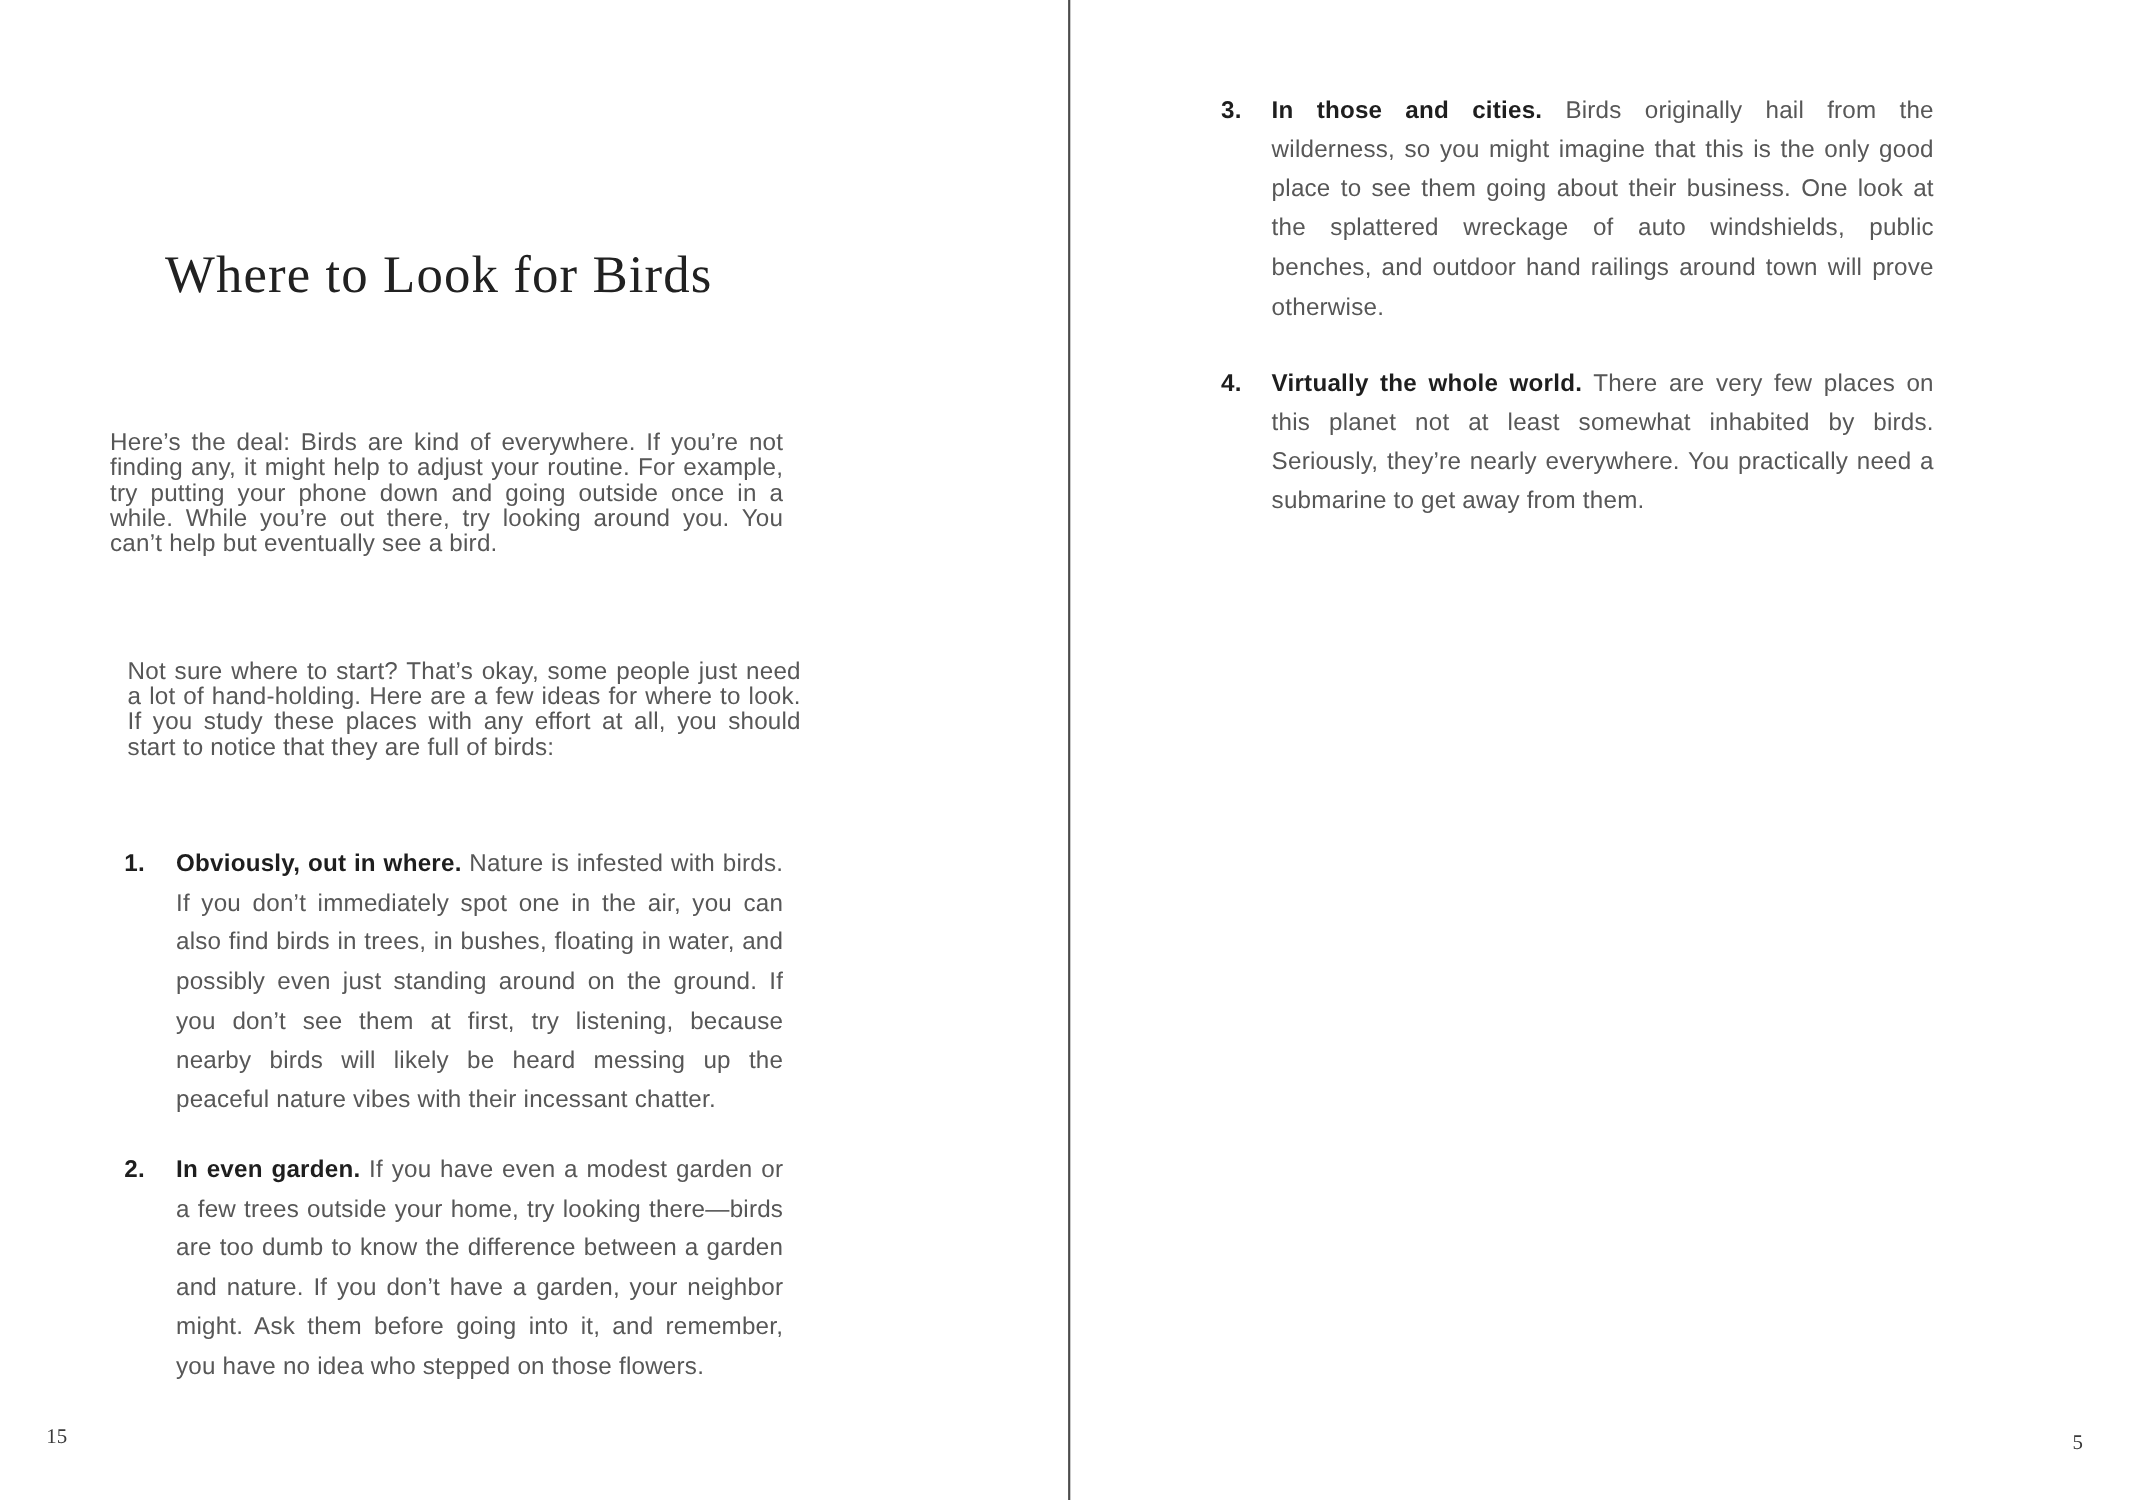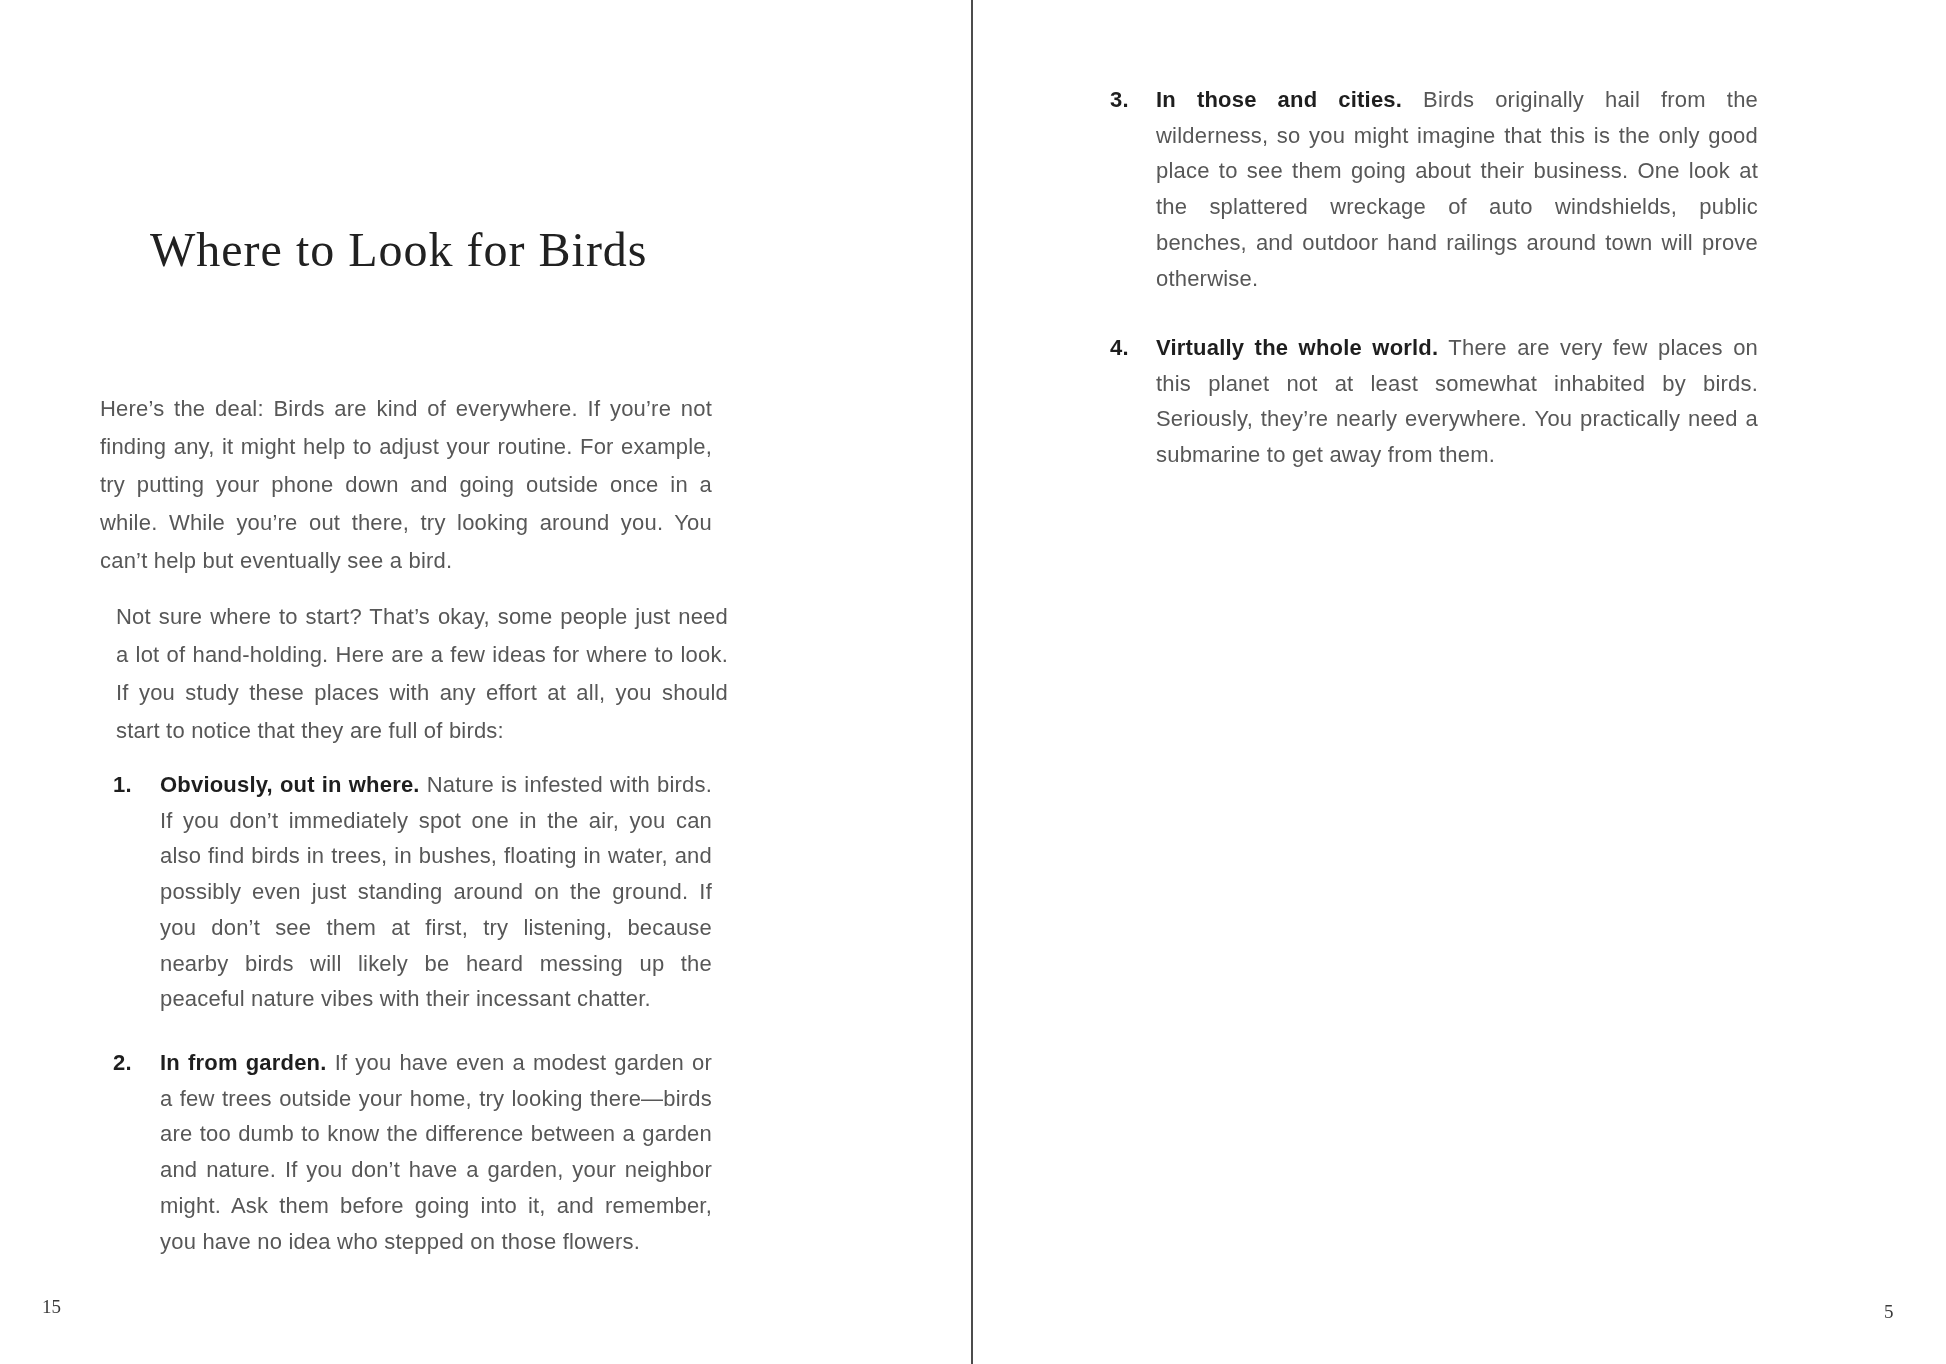--- a/index.html
+++ b/index.html
@@ -28,21 +28,21 @@
     font-weight: 400;
     font-size: 48px;
     letter-spacing: 1px;
     color: #212121;
     white-space: nowrap;
   }
   .body-text {
     position: absolute;
     margin: 0;
     font-size: 22px;
-    line-height: 38px;
+    line-height: 23px;
     letter-spacing: 0.2px;
     color: #575757;
     text-align: justify;
   }
   .para1 { left: 100px; top: 390px; width: 612px; }
   .para2 { left: 116px; top: 598px; width: 612px; }
   .list-item {
     position: absolute;
     margin: 0;
     font-size: 22px;
@@ -92,21 +92,21 @@
     <p class="body-text para2">Not sure where to start? That’s okay, some people just need a lot of hand-holding. Here are a few ideas for where to look. If you study these places with any effort at all, you should start to notice that they are full of birds:</p>
 
     <div class="list-item item-1">
       <span class="num">1.</span>
       <span class="lead">Obviously, out in where.</span>
       <span class="itext">Nature is infested with birds. If you don’t immediately spot one in the air, you can also find birds in trees, in bushes, floating in water, and possibly even just standing around on the ground. If you don’t see them at first, try listening, because nearby birds will likely be heard messing up the peaceful nature vibes with their incessant chatter.</span>
     </div>
 
     <div class="list-item item-2">
       <span class="num">2.</span>
-      <span class="lead">In from garden.</span>
+      <span class="lead">In even garden.</span>
       <span class="itext">If you have even a modest garden or a few trees outside your home, try looking there—birds are too dumb to know the difference between a garden and nature. If you don’t have a garden, your neighbor might. Ask them before going into it, and remember, you have no idea who stepped on those flowers.</span>
     </div>
 
     <div class="pageno pageno-left">15</div>
   </section>
 
   <section>
 
     <div class="list-item item-3">
       <span class="num">3.</span>

